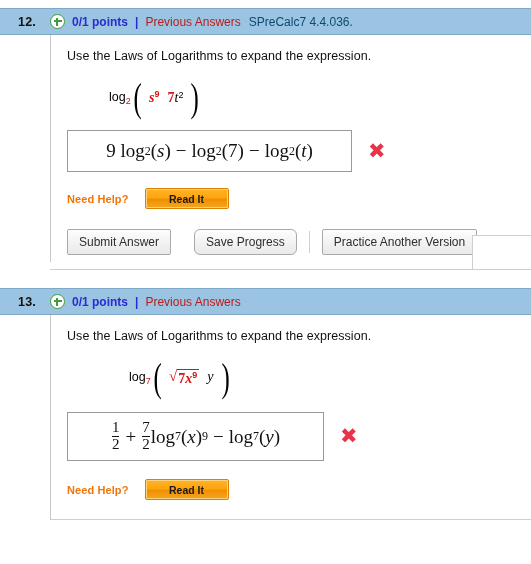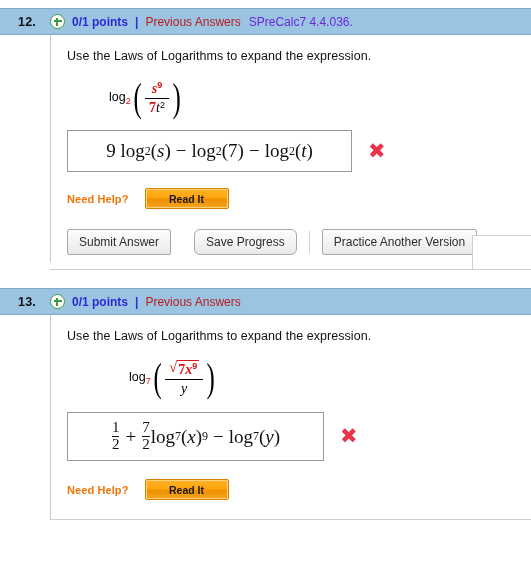--- a/index.html
+++ b/index.html
@@ -74,21 +74,21 @@
     font-weight: bold;
     margin: 0 7px;
   }
   .prev-answers {
     color: #b91c1c;
     font-size: 12px;
     white-space: nowrap;
     text-decoration: none;
   }
   .prob-code {
-    color: #6d28d9;
+    color: #0c4a6e;
     font-size: 12px;
     margin-left: 8px;
     white-space: nowrap;
   }
 
   
   .problem-body {
     position: relative;
     border-left: 1px solid #c8c8c8;
     margin-left: 50px;
@@ -126,22 +126,22 @@
     font-family: "Liberation Serif", serif;
     font-size: 40px;
     font-weight: 300;
     line-height: 0;
     color: #000;
     transform: scaleX(.62);
     display: inline-block;
   }
   .frac {
     display: inline-flex;
-    flex-direction: column;
-    align-items: center;
+    flex-direction: row;
+    align-items: flex-start;
     margin: 0 1px;
     font-size: 13px;
   }
   .frac .num {
     padding: 0 4px 1px 4px;
     white-space: nowrap;
   }
   .frac .bar {
     width: 100%;
     height: 1.5px;

